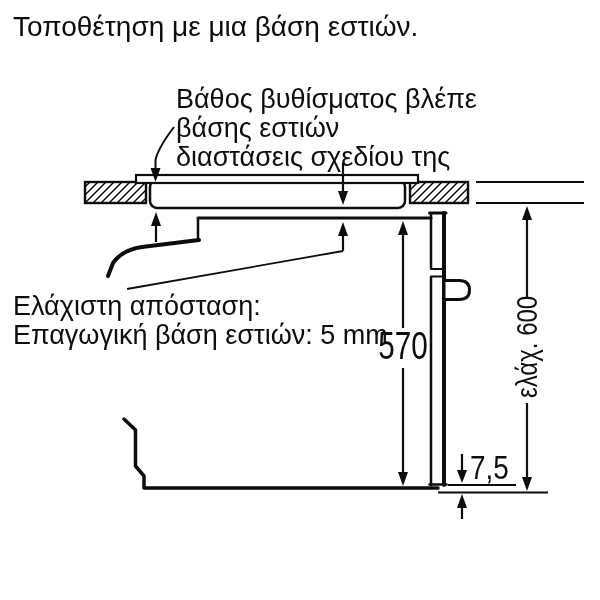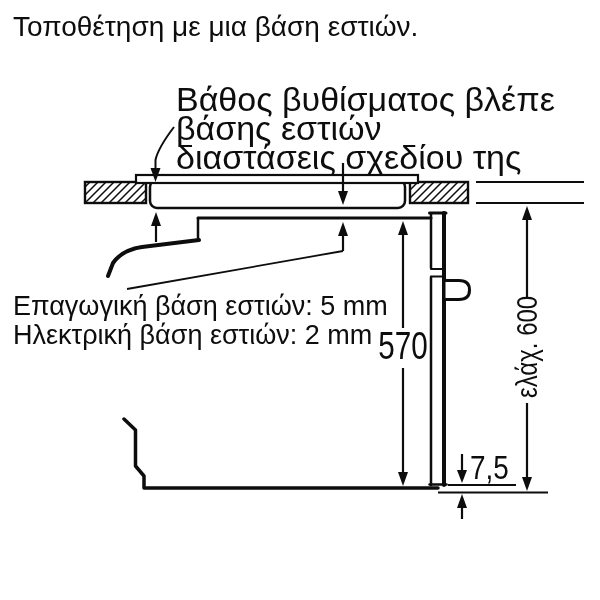--- a/index.html
+++ b/index.html
@@ -3,21 +3,21 @@
 <meta charset="utf-8">
 <style>
   html,body{margin:0;padding:0;background:#fff;}
   .stage{
     position:relative;width:600px;height:600px;background:#fff;overflow:hidden;
     font-family:"Liberation Sans","DejaVu Sans",sans-serif;color:#0d0d0d;
   }
   .stage svg{position:absolute;left:0;top:0;}
   .txt{position:absolute;white-space:nowrap;}
   .title{left:13px;top:11px;font-size:28px;line-height:32px;}
-  .callout{left:176px;top:85px;font-size:34px;line-height:29px;}
+  .callout{left:176px;top:85px;font-size:27px;line-height:29px;}
   .mindist{left:13px;top:292px;font-size:27px;line-height:29px;}
   .dim-570{left:366px;top:327px;width:74px;text-align:center;font-size:39px;line-height:38px;
            transform:scaleX(0.76);transform-origin:center;}
   .dim-75{left:470px;top:451px;font-size:34px;line-height:32px;
           transform:scaleX(0.82);transform-origin:left center;}
   .dim-600{left:467px;top:334px;width:120px;height:32px;text-align:center;font-size:30px;line-height:32px;
            transform:rotate(-90deg) scaleX(0.8);transform-origin:center;}
   .footer{left:367px;top:557px;font-size:28px;line-height:30px;}
 </style>
 </head>
@@ -95,21 +95,21 @@
 
   <div class="txt title">Τοποθέτηση με μια βάση εστιών.</div>
 
   <div class="txt callout">
     <div>Βάθος βυθίσματος βλέπε</div>
     <div>βάσης εστιών</div>
     <div>διαστάσεις σχεδίου της</div>
   </div>
 
   <div class="txt mindist">
+    <div>Ελάχιστη απόσταση:</div>
     <div>Επαγωγική βάση εστιών: 5 mm</div>
-    <div>Ηλεκτρική βάση εστιών: 2 mm</div>
   </div>
 
   <div class="txt dim-570">570</div>
   <div class="txt dim-600">ελάχ. 600</div>
   <div class="txt dim-75">7,5</div>
 
 </div>
 
 </body></html>

